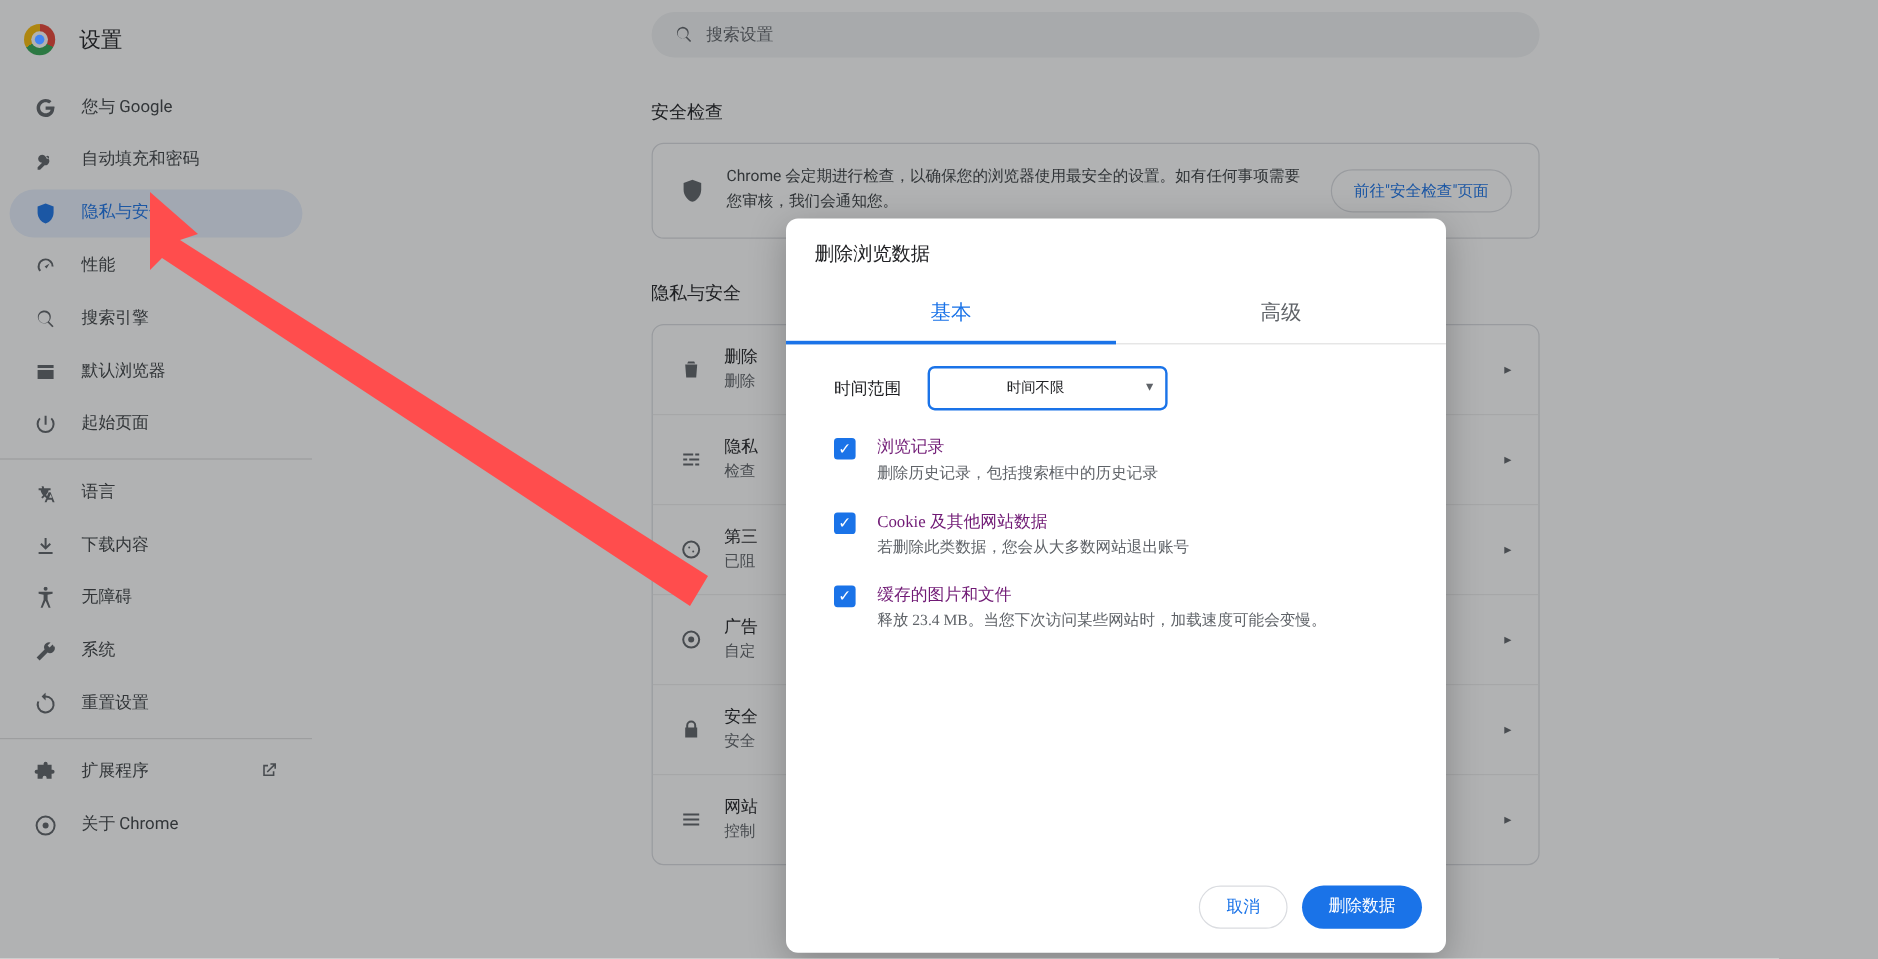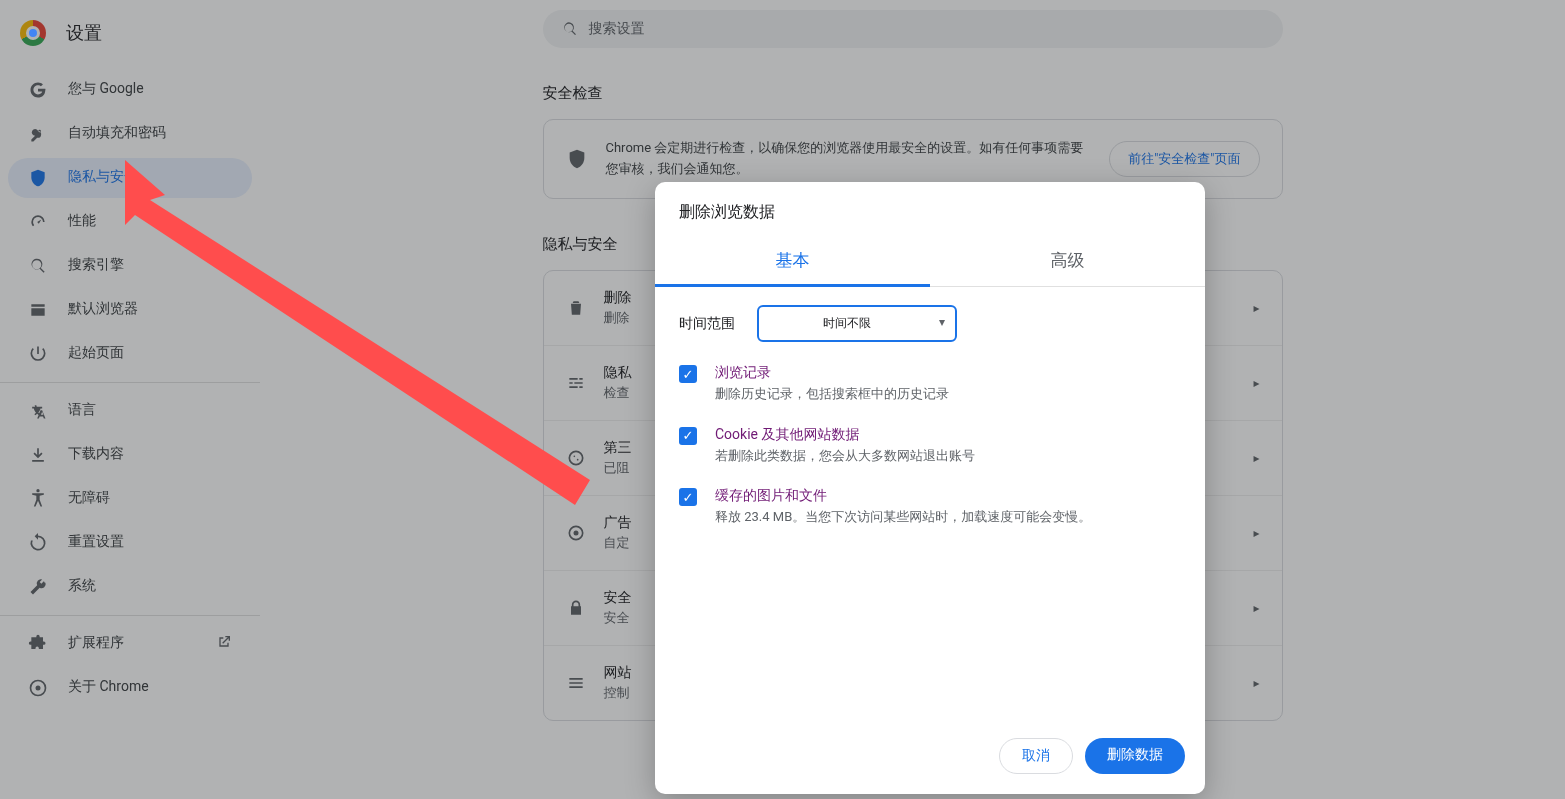--- a/index.html
+++ b/index.html
@@ -42,21 +42,21 @@
   .row .chev { color:#5f6368; font-size:12px; }
 
   
   .scrim { position:absolute; inset:0; background:rgba(32,33,36,0.35); }
   .modal { position:absolute; left:655px; top:182px; width:550px; height:612px; background:#fff; border-radius:10px; box-shadow:0 8px 30px rgba(0,0,0,0.25); display:flex; flex-direction:column; overflow:hidden; }
   .modal h2 { margin:0; padding:20px 24px 14px 24px; font-size:16px; font-weight:500; color:#202124; }
   .tabs { display:flex; border-bottom:1px solid #e0e0e0; }
   .tab { flex:1; text-align:center; padding:12px 0; font-size:17px; color:#5f6368; cursor:pointer; }
   .tab.active { color:#1a73e8; border-bottom:3px solid #1a73e8; margin-bottom:-1px; }
 
-  .modal-body { padding:18px 24px; flex:1; }
+  .modal-body { padding:18px 40px; flex:1;font-family:Liberation Serif, serif; }
   .range-row { display:flex; align-items:center; gap:22px; margin-bottom:22px; }
   .range-label { font-size:14px; color:#202124; }
   .select { border:2px solid #1a73e8; border-radius:6px; padding:8px 32px 8px 12px; font-size:12px; color:#202124; position:relative; min-width:200px; cursor:pointer;text-align:center; }
   .select::after { content:"▾"; position:absolute; right:10px; color:#5f6368; font-size:12px; }
 
   .opt { display:flex; gap:18px; margin-bottom:22px; }
   .cb { width:18px; height:18px; background:#1a73e8; border-radius:3px; display:flex; align-items:center; justify-content:center; color:#fff; font-size:13px; flex:none; margin-top:1px; cursor:pointer; }
   .opt .t { font-size:14px; color:#701a75; }
   .opt .s { font-size:13px; color:#5f6368; margin-top:2px; line-height:1.5; }
 
@@ -160,32 +160,32 @@
       <span class="ic">
           <svg width="20" height="20" viewBox="0 0 24 24">
             <path fill="currentColor" d="M12 4a2 2 0 1 1 0-4 2 2 0 0 1 0 4zm7 3-5 1v5l3 8h-2l-3-7-3 7H7l3-8V8L5 7V5h14z"></path>
           </svg>
         </span>
       <span>无障碍</span>
     </div>
     <div class="nav-item">
       <span class="ic">
           <svg width="20" height="20" viewBox="0 0 24 24">
+            <path fill="currentColor" d="M21 7a5 5 0 0 1-7 6l-8 8-3-3 8-8a5 5 0 0 1 6-7l-3 3 2 2 3-3c.6.6 1 1.3 1 2z"></path>
+          </svg>
+        </span>
+      <span>系统</span>
+    </div>
+    <div class="nav-item">
+      <span class="ic">
+          <svg width="20" height="20" viewBox="0 0 24 24">
             <path fill="currentColor" d="M12 5a7 7 0 1 1-6.3 4H3.5A9 9 0 1 0 12 3v-3l-4 4 4 4V5z"></path>
           </svg>
         </span>
       <span>重置设置</span>
-    </div>
-    <div class="nav-item">
-      <span class="ic">
-          <svg width="20" height="20" viewBox="0 0 24 24">
-            <path fill="currentColor" d="M21 7a5 5 0 0 1-7 6l-8 8-3-3 8-8a5 5 0 0 1 6-7l-3 3 2 2 3-3c.6.6 1 1.3 1 2z"></path>
-          </svg>
-        </span>
-      <span>系统</span>
     </div>
 
     <hr class="nav-sep">
 
     <div class="nav-item">
       <span class="ic">
           <svg width="20" height="20" viewBox="0 0 24 24">
             <path fill="currentColor" d="M10 3a2 2 0 0 1 4 0v1h4v5h1a2 2 0 0 1 0 4h-1v5h-5v-1a2 2 0 0 0-4 0v1H4v-5H3a2 2 0 0 1 0-4h1V4h6z"></path>
           </svg>
         </span>

